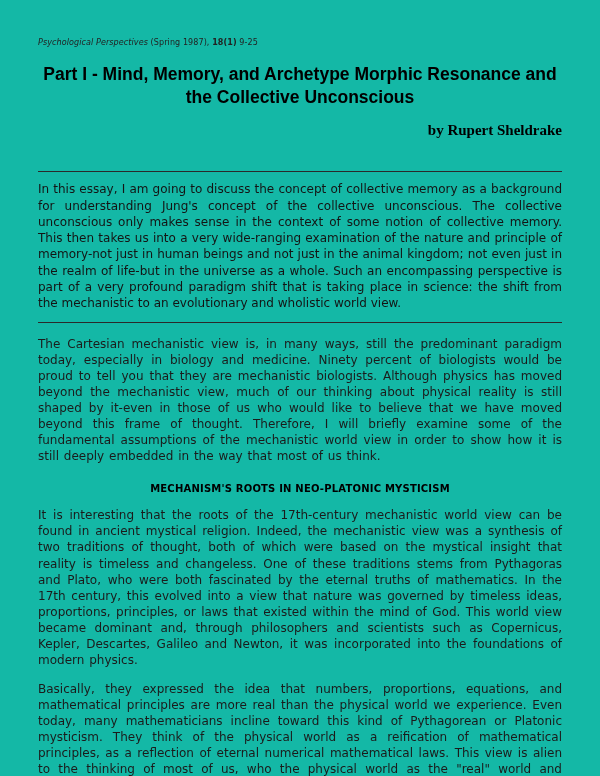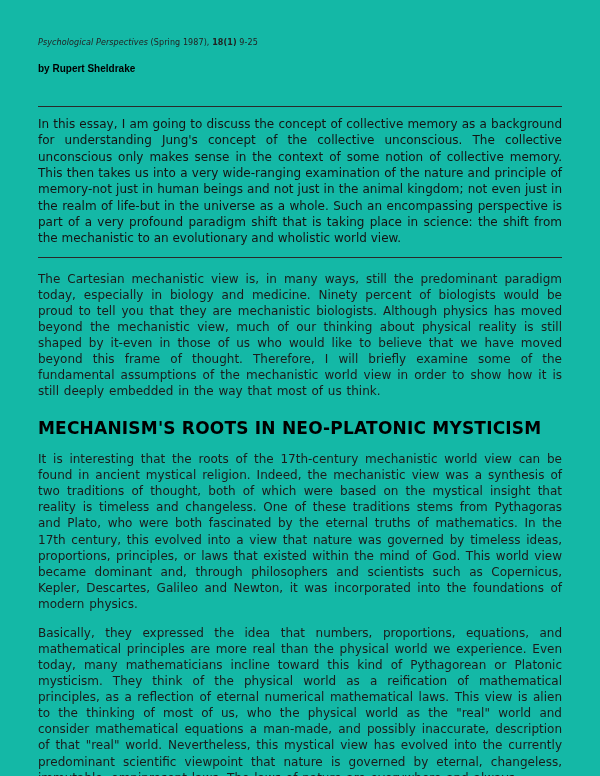--- a/index.html
+++ b/index.html
@@ -27,24 +27,24 @@
     text-align: center;
     font-family: "Liberation Sans", sans-serif;
     font-weight: bold;
     font-size: 17.5px;
     line-height: 1.32;
     color: #000;
     margin: 0 0 13px 0;
   }
   .title .tline { display: block; }
   .byline {
-    text-align: left;
-    font-family: Liberation Sans, sans-serif;
+    text-align: right;
+    font-family: Liberation Serif, serif;
     font-weight: bold;
-    font-size: 10px;
+    font-size: 15px;
     color: #000;
     margin-bottom: 32px;
   }
   .rule {
     border: none;
     border-top: 1.5px solid #2a2a2a;
     height: 0;
   }
   .abstract {
     font-size: 12px;
@@ -57,33 +57,38 @@
     font-size: 12px;
     line-height: 1.34;
     text-align: justify;
     color: #1b1b1b;
     margin-top: 13px;
     word-spacing: 1px;
   }
   .section {
     font-family: "DejaVu Sans", sans-serif;
     font-weight: bold;
-    font-size: 17px;
+    font-size: 10px;
     color: #000;
     margin-top: 19px;
     letter-spacing: 0.2px;
+    text-align: center;
   }
 </style>
 </head>
 <body>
 
 <div class="page">
 
   <p class="journal"><em>Psychological Perspectives</em><span> (Spring 1987), </span><strong>18(1)</strong><span> 9-25</span></p>
 
+  <h1 class="title">
+    <span class="tline">Part I - Mind, Memory, and Archetype Morphic Resonance and</span>
+    <span class="tline">the Collective Unconscious</span>
+  </h1>
 
   <p class="byline">by Rupert Sheldrake</p>
 
   <hr class="rule">
 
   <p class="abstract">In this essay, I am going to discuss the concept of collective memory as a background for understanding Jung's concept of the collective unconscious. The collective unconscious only makes sense in the context of some notion of collective memory. This then takes us into a very wide-ranging examination of the nature and principle of memory-not just in human beings and not just in the animal kingdom; not even just in the realm of life-but in the universe as a whole. Such an encompassing perspective is part of a very profound paradigm shift that is taking place in science: the shift from the mechanistic to an evolutionary and wholistic world view.</p>
 
   <hr class="rule">
 
   <p class="body-text">The Cartesian mechanistic view is, in many ways, still the predominant paradigm today, especially in biology and medicine. Ninety percent of biologists would be proud to tell you that they are mechanistic biologists. Although physics has moved beyond the mechanistic view, much of our thinking about physical reality is still shaped by it-even in those of us who would like to believe that we have moved beyond this frame of thought. Therefore, I will briefly examine some of the fundamental assumptions of the mechanistic world view in order to show how it is still deeply embedded in the way that most of us think.</p>

